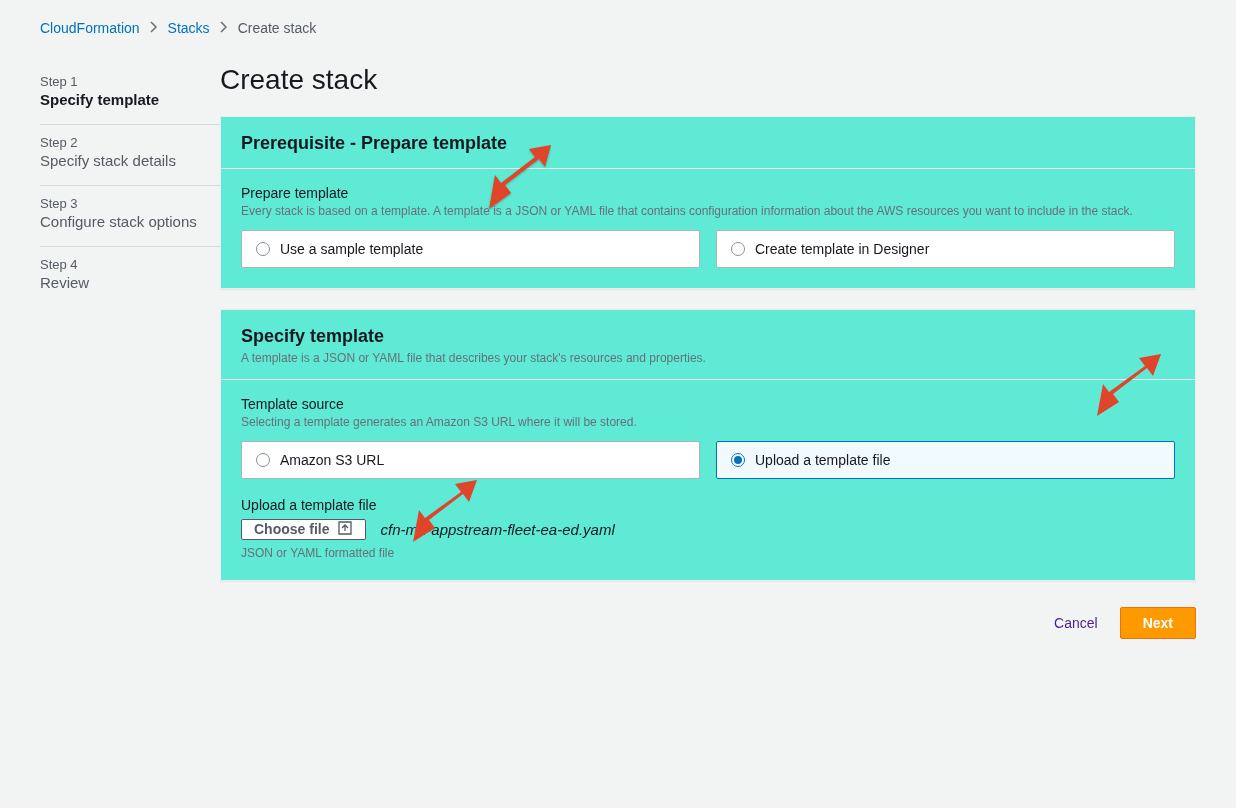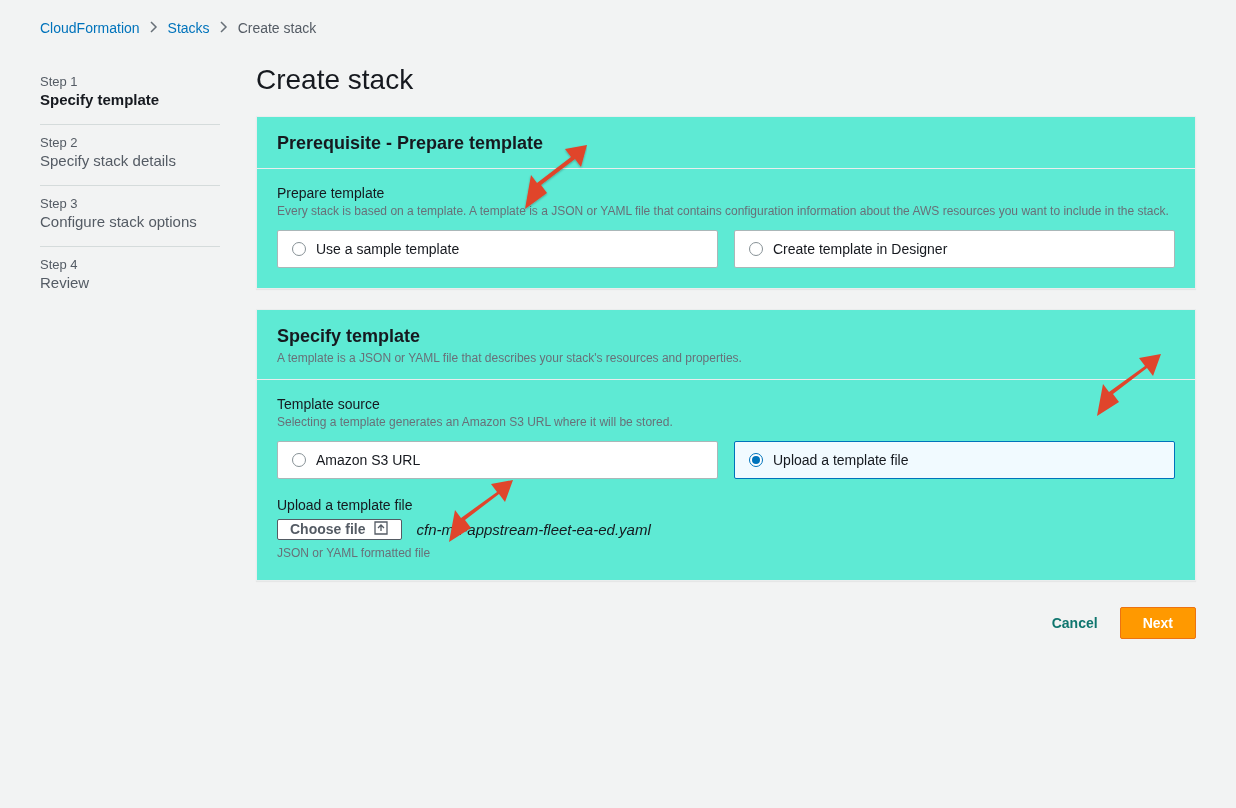--- a/index.html
+++ b/index.html
@@ -18,21 +18,21 @@
   
   .breadcrumb {
     display: flex;
     gap: 10px;
     font-size: 14px;
     margin-bottom: 28px;
   }
   .breadcrumb a { color: #0073bb; text-decoration: none; cursor: pointer; }
   .breadcrumb .sep { color: #687078; }
   .breadcrumb .current { color: #545b64; }
-  .layout { display: flex; gap: 36px; }
+  .layout { display: flex; }
   
   .steps { width: 180px; flex-shrink: 0; }
   .step { padding: 10px 0 16px 0; border-bottom: 1px solid #d5dbdb; }
   .step:last-child { border-bottom: none; }
   .step-num { color: #545b64; font-size: 13px; margin-bottom: 2px; }
   .step-title { color: #545b64; font-size: 15px; }
   .step.active .step-title { color: #16191f; font-weight: 700; }
   
   .main { flex: 1; min-width: 0; }
   h1.page-title { font-size: 28px; font-weight: 400; margin-bottom: 20px; color:#16191f;}
@@ -94,21 +94,21 @@
   .s3-text { flex:1; color:#16191f; font-size:14px; line-height:1.6; word-break:break-all;}
   .s3-label { color:#16191f; }
   .view-designer-btn {
     border:1px solid #545b64; background:#fff; padding:8px 14px;
     font-size:14px; color:#16191f; cursor:pointer; border-radius:2px;
     text-align:left; min-width:100px; line-height:1.3;
   }
   .footer-actions {
     display:flex; justify-content:flex-end; gap:12px; padding: 6px 0 20px 0;
   }
-  .btn-cancel { background:none; border:none; color:#0f766e; font-weight:700; font-size:14px; cursor:pointer; padding:8px 10px;}
+  .btn-cancel { background:none; border:none; color:#4c1d95; font-weight:400; font-size:14px; cursor:pointer; padding:8px 10px;}
   .btn-next {
     background:#ff9900; border:1px solid #ec7211; color:#fff;
     font-weight:700; font-size:14px; padding:5px 22px; cursor:pointer; border-radius:2px;
   }
   
   .arrow { position:absolute; pointer-events:none; }
   .arrow svg { display:block; }
 </style>
 </head>
 <body>

